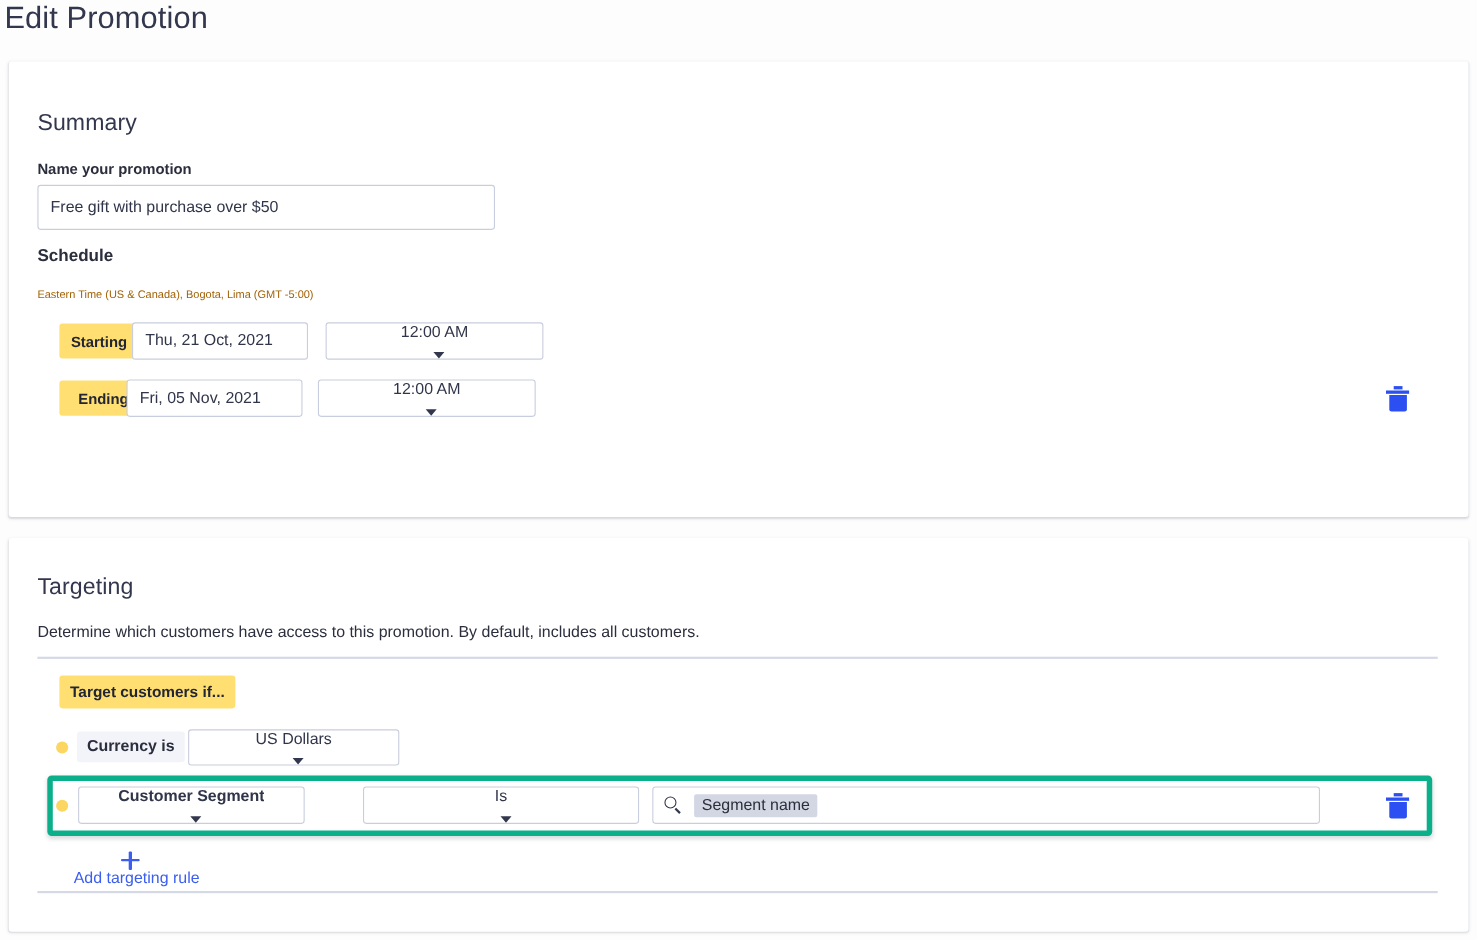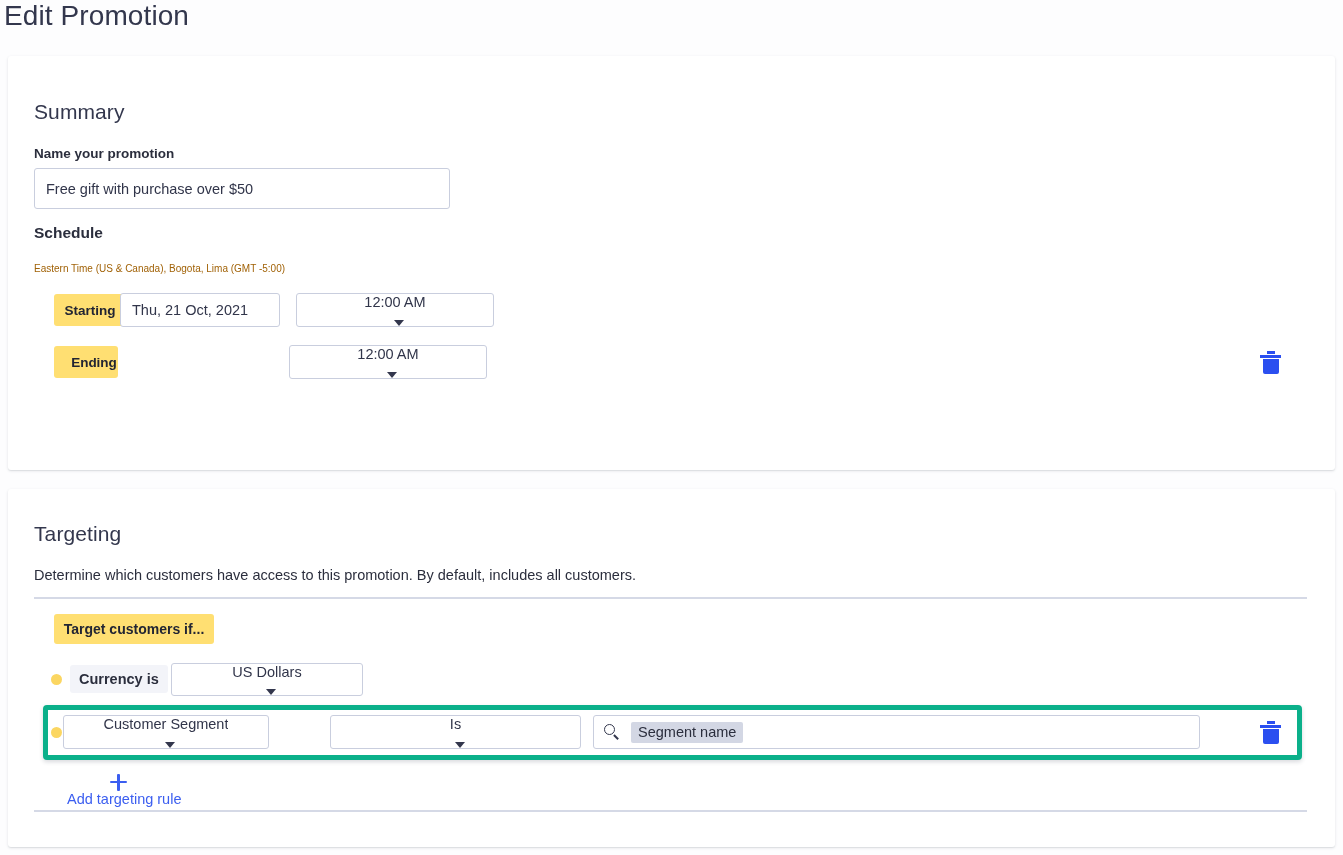--- a/index.html
+++ b/index.html
@@ -224,20 +224,21 @@
 
     <input class="text-input" style="left: 112px; top: 237px; width: 160px; height: 34px;" value="Thu, 21 Oct, 2021">
 
     <div class="select-box" style="left:288px; top:237px; width:198px; height:34px;">
       <span class="val">12:00 AM</span>
       <span class="caret"></span>
     </div>
 
     <div class="badge-yellow" style="left:26px; top:290px; width:64px; height:32px;padding-left:16px;">Ending</div>
 
+    <input class="text-input" style="left: 107px; top: 289px; width: 160px; height: 34px;" value="Fri, 05 Nov, 2021">
 
     <div class="select-box" style="left:281px; top:289px; width:198px; height:34px;">
       <span class="val">12:00 AM</span>
       <span class="caret"></span>
     </div>
 
     <div class="icon-trash" style="left:1252px; top:295px;">
       <span class="lid-t"></span>
       <span class="lid-h"></span>
       <span class="can"></span>
@@ -261,21 +262,21 @@
 
     <div class="select-box" style="left:163px; top:174px; width:192px; height:33px;">
       <span class="val">US Dollars</span>
       <span class="caret"></span>
     </div>
 
     <div class="rule-highlight" style="left:35px; top:216px; width:1259px; height:55px;"></div>
 
     <div class="dot" style="left:43px; top:238px;"></div>
 
-    <div class="select-box" style="left:55px; top:226px; width:206px; height:34px;">
+    <div class="select-box" style="left:63px; top:226px; width:206px; height:34px;font-weight:bold;">
       <span class="val">Customer Segment</span>
       <span class="caret"></span>
     </div>
 
     <div class="select-box" style="left:322px; top:226px; width:251px; height:34px;">
       <span class="val">Is</span>
       <span class="caret"></span>
     </div>
 
     <div class="search-field" style="left:585px; top:226px; width:607px; height:34px;">

